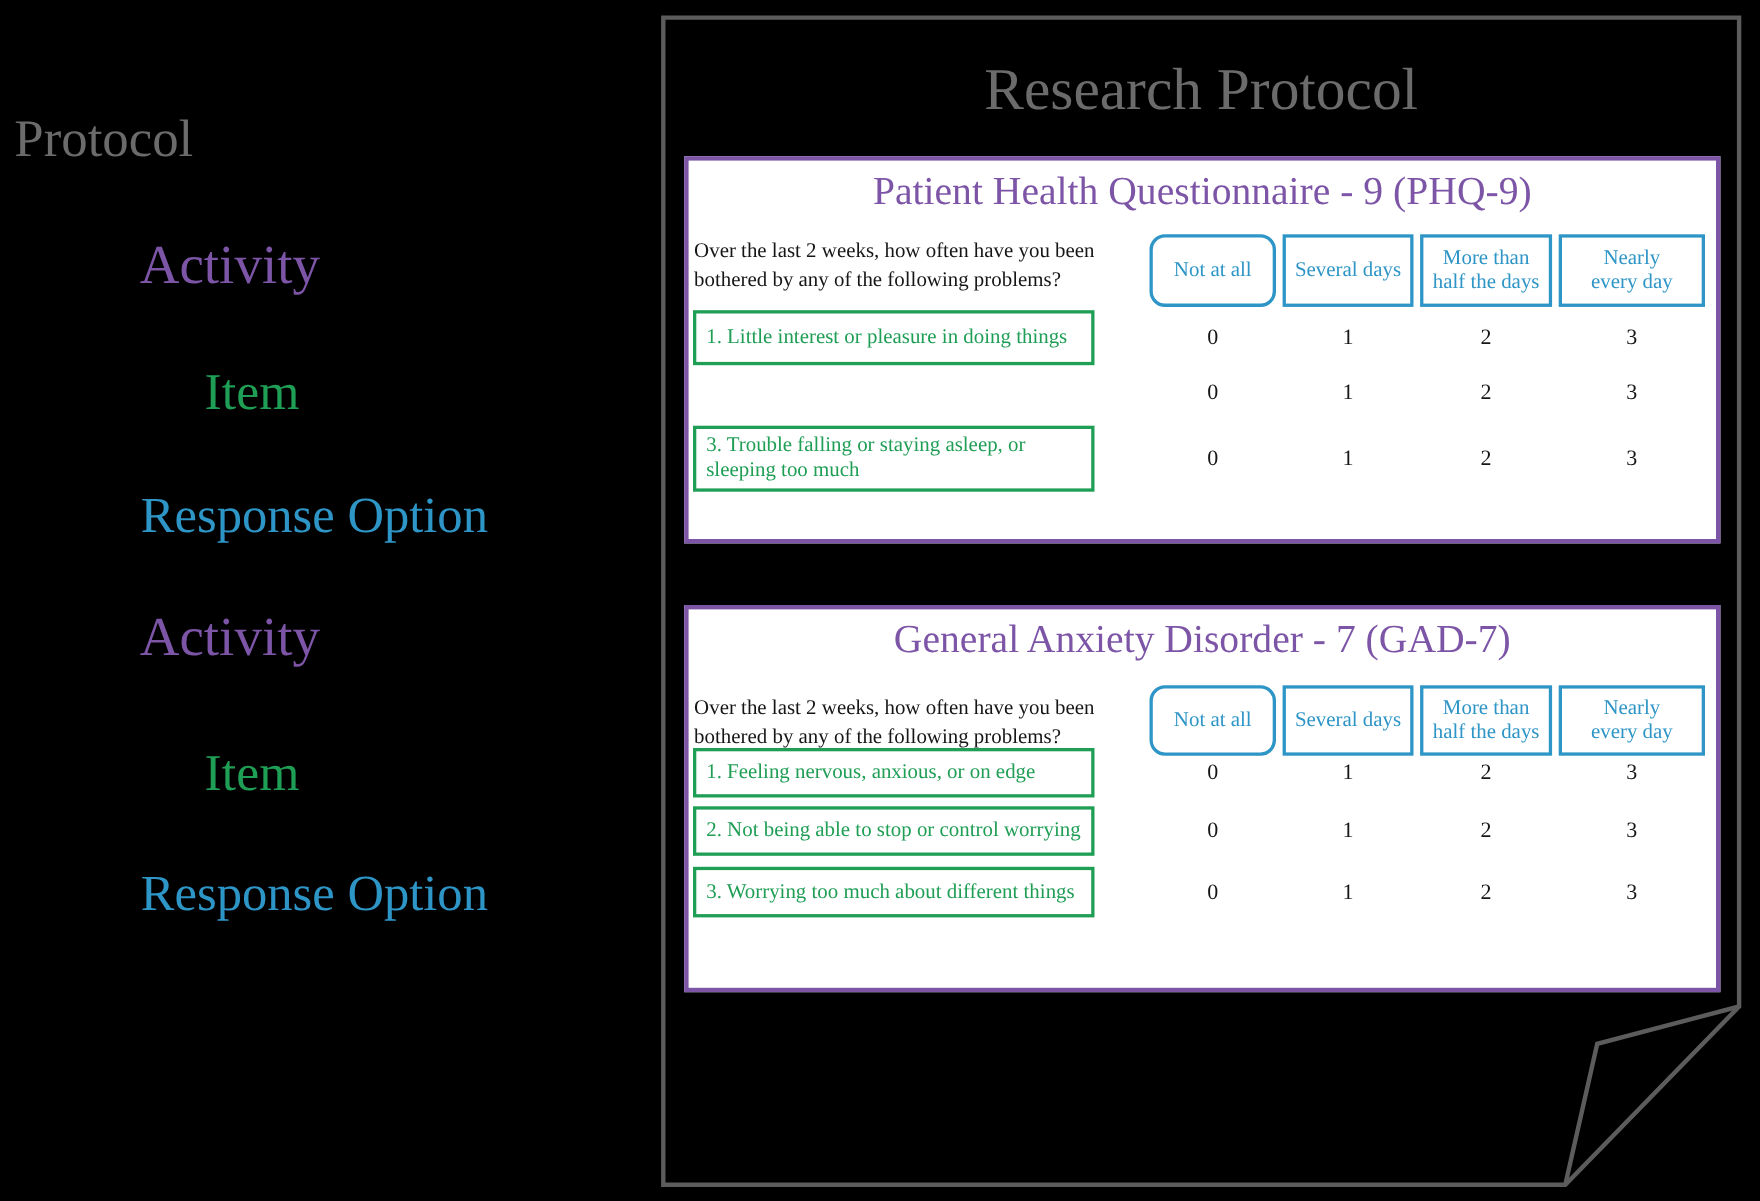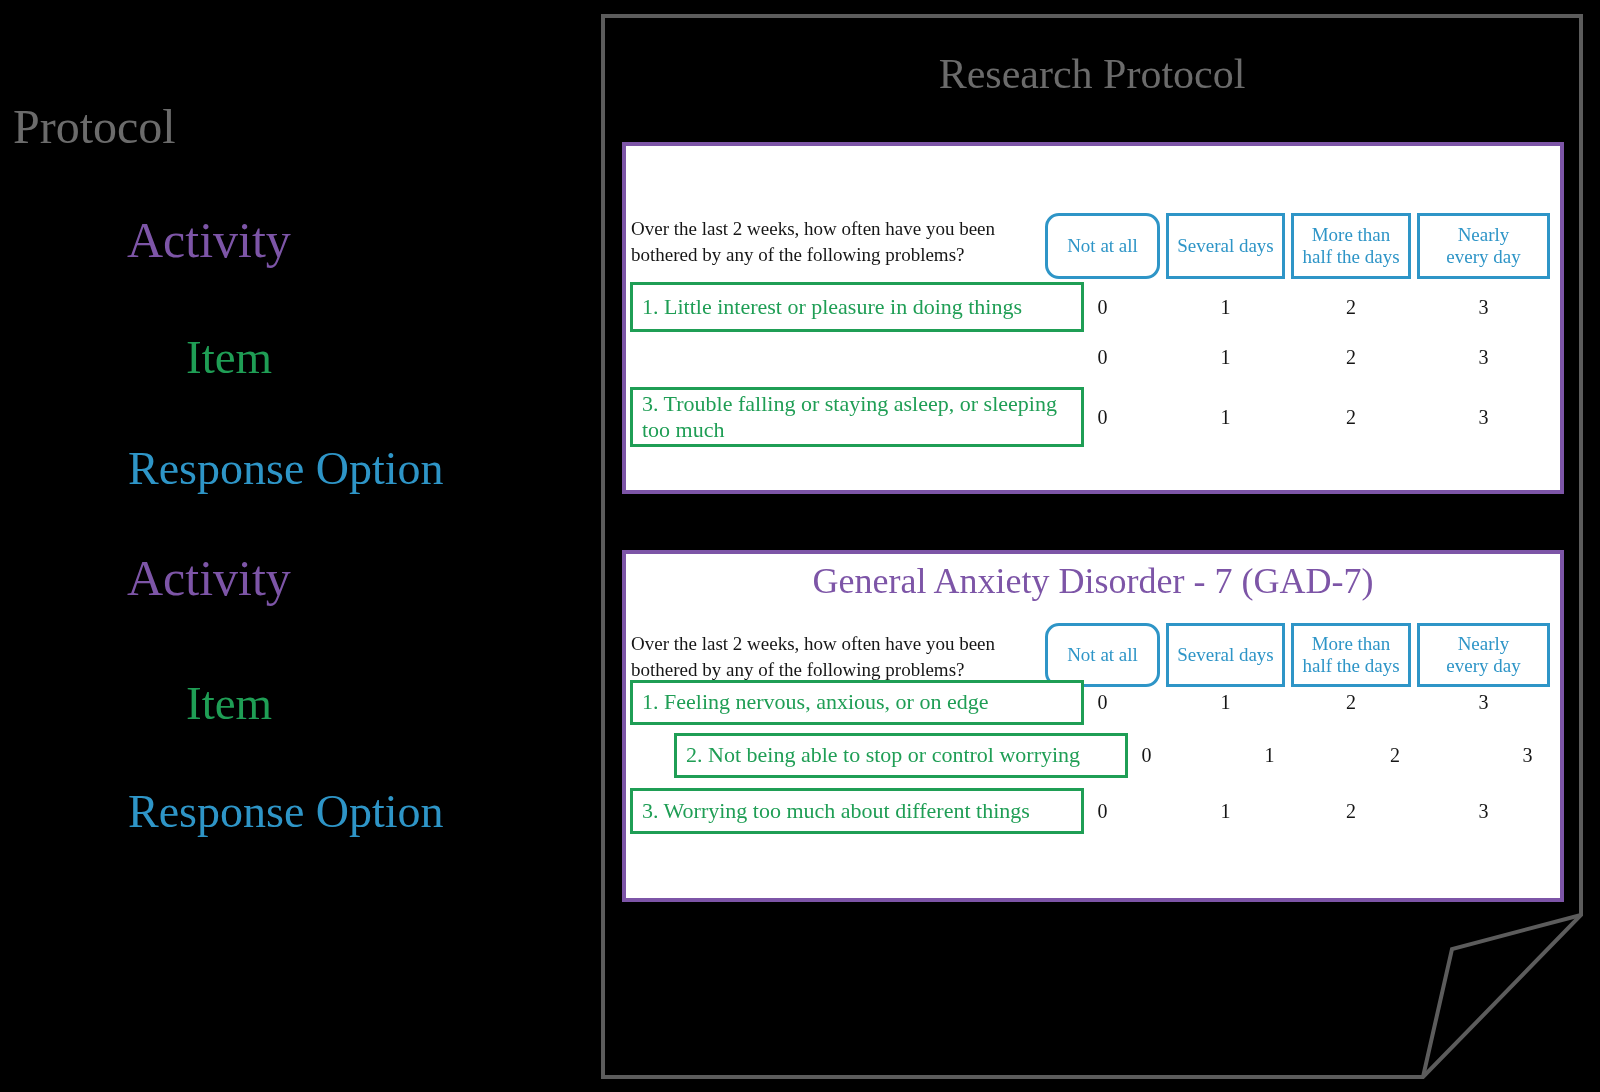--- a/index.html
+++ b/index.html
@@ -29,21 +29,21 @@
   .la2 { left:127px; top:549px; font-size:50px; color:var(--activity-purple); }
   .li2 { left:186px; top:676px; font-size:47px; color:var(--item-green); }
   .lr2 { left:128px; top:785px; font-size:46px; color:var(--response-blue); }
 
   
   .page-svg { position:absolute; left:0; top:0; width:1600px; height:1092px; }
   .page-stroke { fill:none; stroke:var(--page-outline); stroke-width:4; stroke-linejoin:miter; }
 
   .page-title {
     position:absolute; left:603px; top:50px; width:978px;
-    text-align:center; font-size:42px; color:var(--heading-gray);
+    text-align:center; font-size:54px; color:var(--heading-gray);
   }
 
   
   .qbox {
     position:absolute; left:622px; width:942px; height:352px;
     background:var(--card-background);
     border:4px solid var(--activity-purple);
   }
   .q0 { top:142px; }
   .q1 { top:550px; }
@@ -71,43 +71,43 @@
     color:var(--response-blue); font-size:19px; line-height:1.15;
     display:flex; align-items:center; justify-content:center;
     text-align:center; padding:0 2px;
   }
   .hcell.c1 { width:115px;border-radius:14px; }
   .hcell.c2 { width:119px;text-align:right; }
   .hcell.c3 { width:120px; }
   .hcell.c4 { width:133px; padding:0 17px; }
 
   .irow {
-    position:absolute; left:4px; width:454px;
+    position:absolute; left:4px; width:365px;
     border:3px solid var(--item-green); background:var(--card-background);
-    color:var(--item-green); font-size:22px; line-height:1.2;
+    color:var(--item-green); font-size:19px; line-height:1.2;
     display:flex; align-items:center; padding:0 6px 0 9px;
   }
   .vrow {
     position:absolute; left:419px; width:505px;
     display:flex; gap:6px;
   }
   .vcell {
     font-size:20px; color:var(--ink);
     display:flex; align-items:center; justify-content:center;
   }
   .vcell.c1 { width:115px; }
   .vcell.c2 { width:119px; }
   .vcell.c3 { width:120px; }
   .vcell.c4 { width:133px; }
 
   .q0 .r1 { top:136px; height:50px; }
   .q0 .r2 { top:189px; height:44px; }
   .q0 .r3 { top:241px; height:60px; }
   .q1 .r1 { top:126px; height:45px; }
-  .q1 .r2 { top:179px; height:45px;margin-left:44px; }
+  .q1 .r2 { top:179px; height:45px; }
   .q1 .r3 { top:234px; height:46px; }
 </style>
 </head>
 <body>
 
 <div class="canvas">
 
   <div class="legend-label lp">Protocol</div>
   <div class="legend-label la1">Activity</div>
   <div class="legend-label li1">Item</div>
@@ -117,20 +117,21 @@
   <div class="legend-label lr2">Response Option</div>
 
   <svg class="page-svg" viewBox="0 0 1600 1092" aria-hidden="true">
     <path class="page-stroke" d="M603 16 L1581 16 L1581 915 L1423 1077 L603 1077 Z"></path>
     <path class="page-stroke" d="M1581 915 L1452 949 L1423 1077"></path>
   </svg>
 
   <div class="page-title">Research Protocol</div>
 
   <div class="qbox q0">
+    <div class="qtitle">Patient Health Questionnaire - 9 (PHQ-9)</div>
     <div class="qprompt">
       <div>Over the last 2 weeks, how often have you been</div>
       <div>bothered by any of the following problems?</div>
     </div>
     <div class="qheader">
       <div class="hcell c1">Not at all</div>
       <div class="hcell c2">Several days</div>
       <div class="hcell c3">More than half the days</div>
       <div class="hcell c4">Nearly every day</div>
     </div>

